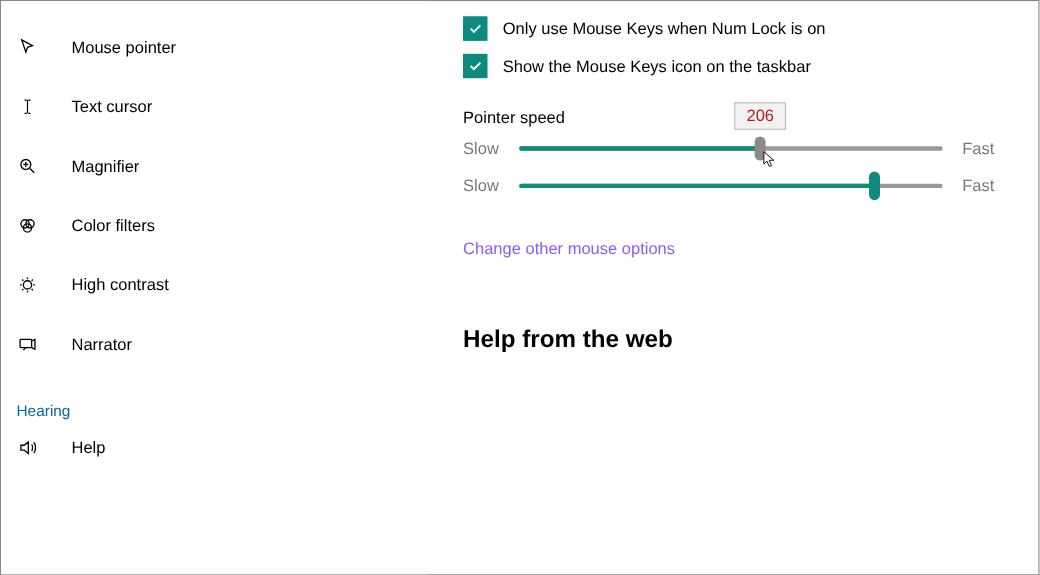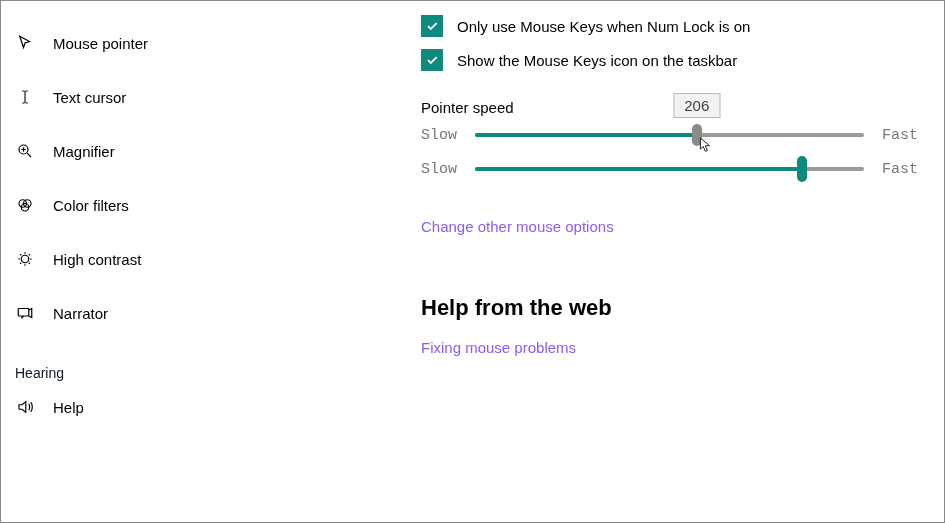--- a/index.html
+++ b/index.html
@@ -25,40 +25,40 @@
   .sidebar::after {
     content: "";
     position: absolute;
     right: 0; top: 0; bottom: 0;
     width: 0px;
     box-shadow: 2px 0 6px rgba(0,0,0,0.04);
   }
   .sidebar-item {
     display: flex;
     align-items: center;
-    gap: 18px;
+    gap: 30px;
     padding: 14px 10px 14px 14px;
     cursor: default;
     font-size: 15px;
     text-align: center;
   }
   .sidebar-item .icon {
     width: 20px; height: 20px;
     display: flex; align-items: center; justify-content: center;
     color: #000;
   }
   .sidebar-item + .sidebar-item { margin-top: 6px; }
   .sidebar-header {
     font-size: 14px;
-    color: #0f172a;
+    color: #0369a1;
     padding: 28px 14px 2px 14px;
   }
   .main {
     flex: 1;
-    padding: 14px 26px 0 32px;
+    padding: 14px 40px 0 32px;
     position: relative;
   }
   .check-row {
     display: flex;
     align-items: center;
     gap: 14px;
     margin-bottom: 12px;
     font-size: 15px;
   }
   .checkbox {
@@ -81,21 +81,20 @@
   }
   .slider-row {
     display: flex;
     align-items: center;
     gap: 18px;
     margin-bottom: 8px;
   }
   .slow-fast {
     font-size: 15px;
     color: #777;
-    font-family: Liberation Mono, monospace;
   }
   .slider {
     flex: 1;
     height: 26px;
     position: relative;
     display: flex; align-items: center;
   }
   .track-bg {
     height: 4px; width: 100%;
     background: #999;
@@ -121,21 +120,21 @@
     border-radius: 5px;
   }
   .tooltip {
     position: absolute;
     bottom: 30px;
     transform: translateX(-50%);
     background: #f2f2f2;
     border: 1px solid #bbb;
     padding: 3px 10px;
     font-size: 15px;
-    color: #404040;
+    color: #b91c1c;
   }
   .link {
     color: #8b5cf6;
     font-size: 15px;
     margin-top: 28px;
     display: inline-block;
     cursor: pointer;
   }
   .help-heading {
     font-size: 22px;
@@ -269,15 +268,14 @@
         <div class="track-bg"></div>
         <div class="track-fill" id="fill2" style="width: 84%;"></div>
         <div class="thumb" id="thumb2" style="left: 84%;"></div>
       </div>
       <span class="slow-fast">Fast</span>
     </div>
 
     <a class="link">Change other mouse options</a>
 
     <div class="help-heading">Help from the web</div>
-    <a class="link" style="margin-top:0">Fixing mouse problems</a>
   </div>
 </div>
 
 </body></html>

